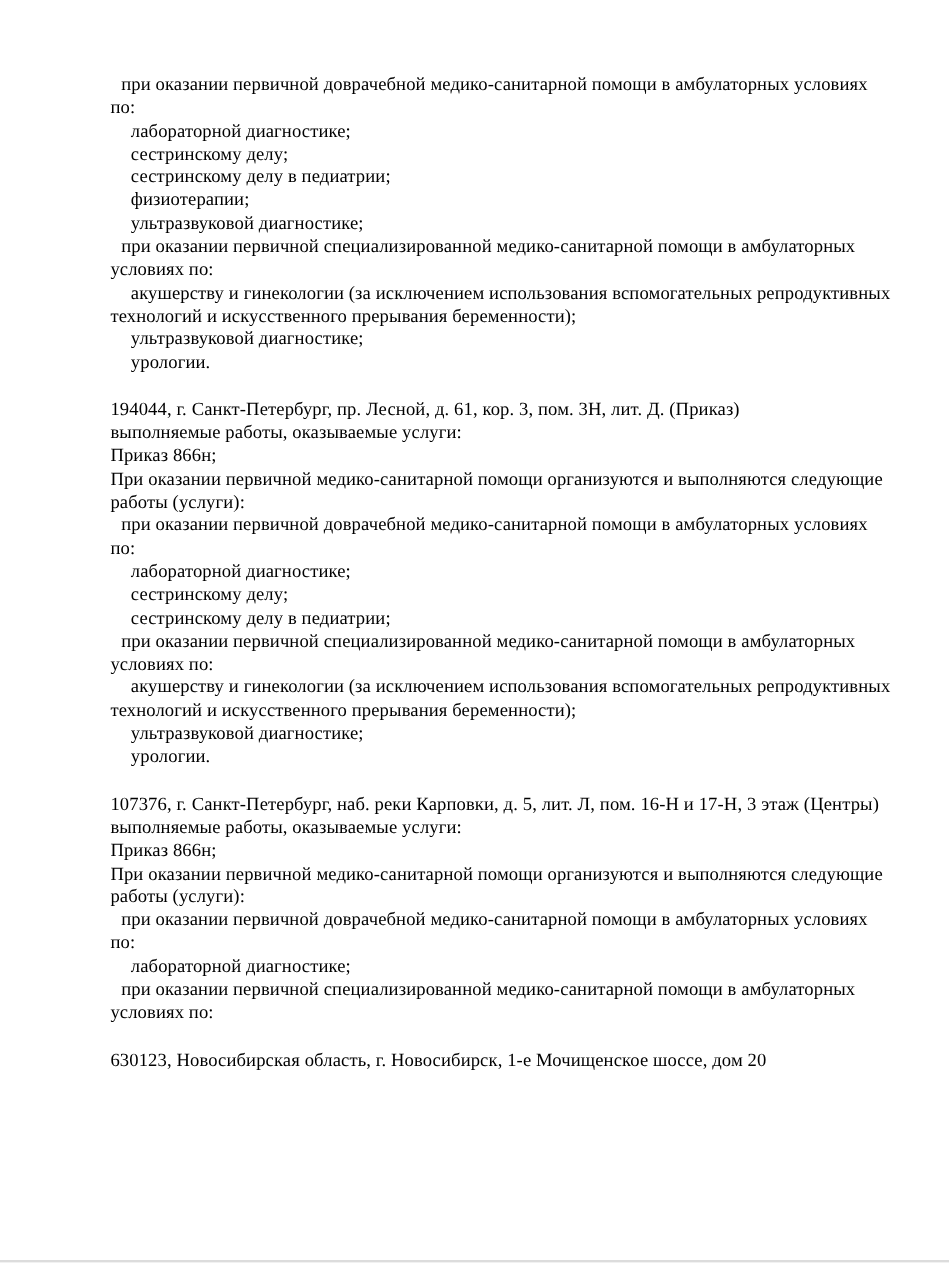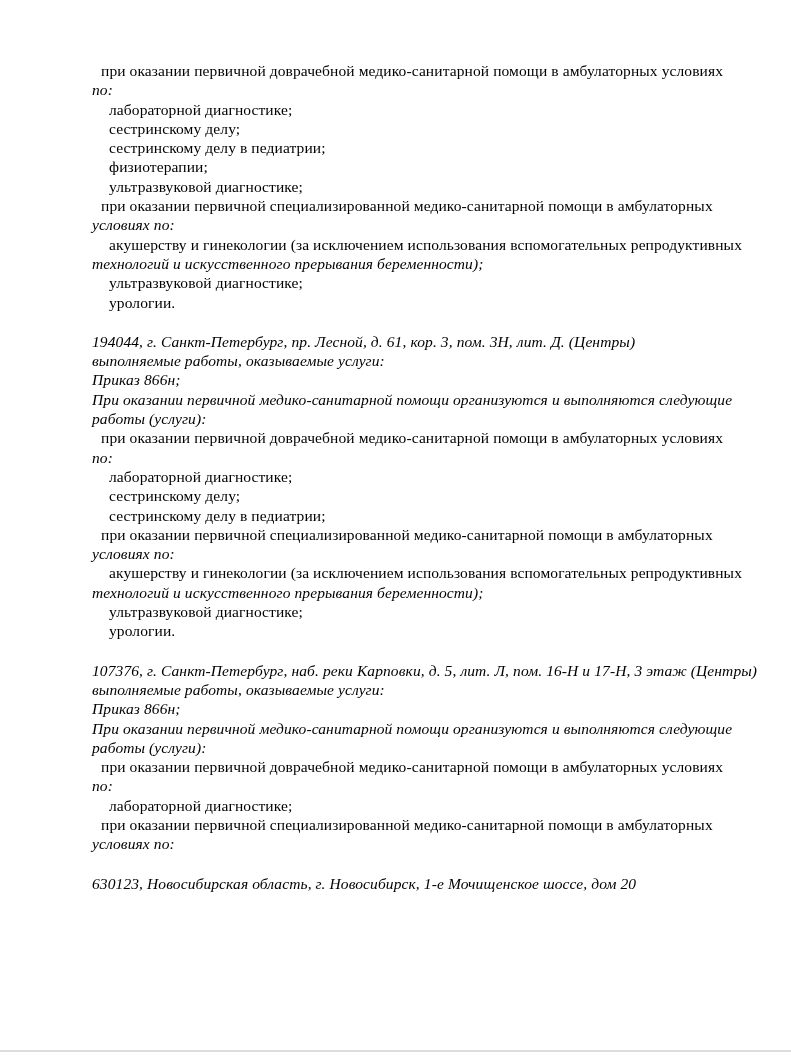--- a/index.html
+++ b/index.html
@@ -23,21 +23,21 @@
     top: 61px;
     left: 92px;
     right: 42px;
   }
   .block { margin: 0 0 20px 0; }
   .block:last-child { margin-bottom: 0; }
   .line {
     white-space: nowrap;
     letter-spacing: 0.1px;
   }
-  .indent-0 { padding-left: 0; font-style: italic; }
+  .indent-0 { padding-left: 0; }
   .indent-1 { padding-left: 9px; }
   .indent-2 { padding-left: 17px; }
   .footer-divider {
     position: absolute;
     left: 0;
     right: 0;
     top: 1050px;
     height: 2px;
     background: #dcdcdc;
   }
@@ -56,21 +56,21 @@
         <div class="line indent-2">физиотерапии;</div>
         <div class="line indent-2">ультразвуковой диагностике;</div>
         <div class="line indent-1">при оказании первичной специализированной медико-санитарной помощи в амбулаторных</div>
         <div class="line indent-0">условиях по:</div>
         <div class="line indent-2">акушерству и гинекологии (за исключением использования вспомогательных репродуктивных</div>
         <div class="line indent-0">технологий и искусственного прерывания беременности);</div>
         <div class="line indent-2">ультразвуковой диагностике;</div>
         <div class="line indent-2">урологии.</div>
       </div>
       <div class="block">
-        <div class="line indent-0">194044, г. Санкт-Петербург, пр. Лесной, д. 61, кор. 3, пом. 3Н, лит. Д. (Центры)</div>
+        <div class="line indent-0">194044, г. Санкт-Петербург, пр. Лесной, д. 61, кор. 3, пом. 3Н, лит. Д. (Приказ)</div>
         <div class="line indent-0">выполняемые работы, оказываемые услуги:</div>
         <div class="line indent-0">Приказ 866н;</div>
         <div class="line indent-0">При оказании первичной медико-санитарной помощи организуются и выполняются следующие</div>
         <div class="line indent-0">работы (услуги):</div>
         <div class="line indent-1">при оказании первичной доврачебной медико-санитарной помощи в амбулаторных условиях</div>
         <div class="line indent-0">по:</div>
         <div class="line indent-2">лабораторной диагностике;</div>
         <div class="line indent-2">сестринскому делу;</div>
         <div class="line indent-2">сестринскому делу в педиатрии;</div>
         <div class="line indent-1">при оказании первичной специализированной медико-санитарной помощи в амбулаторных</div>

